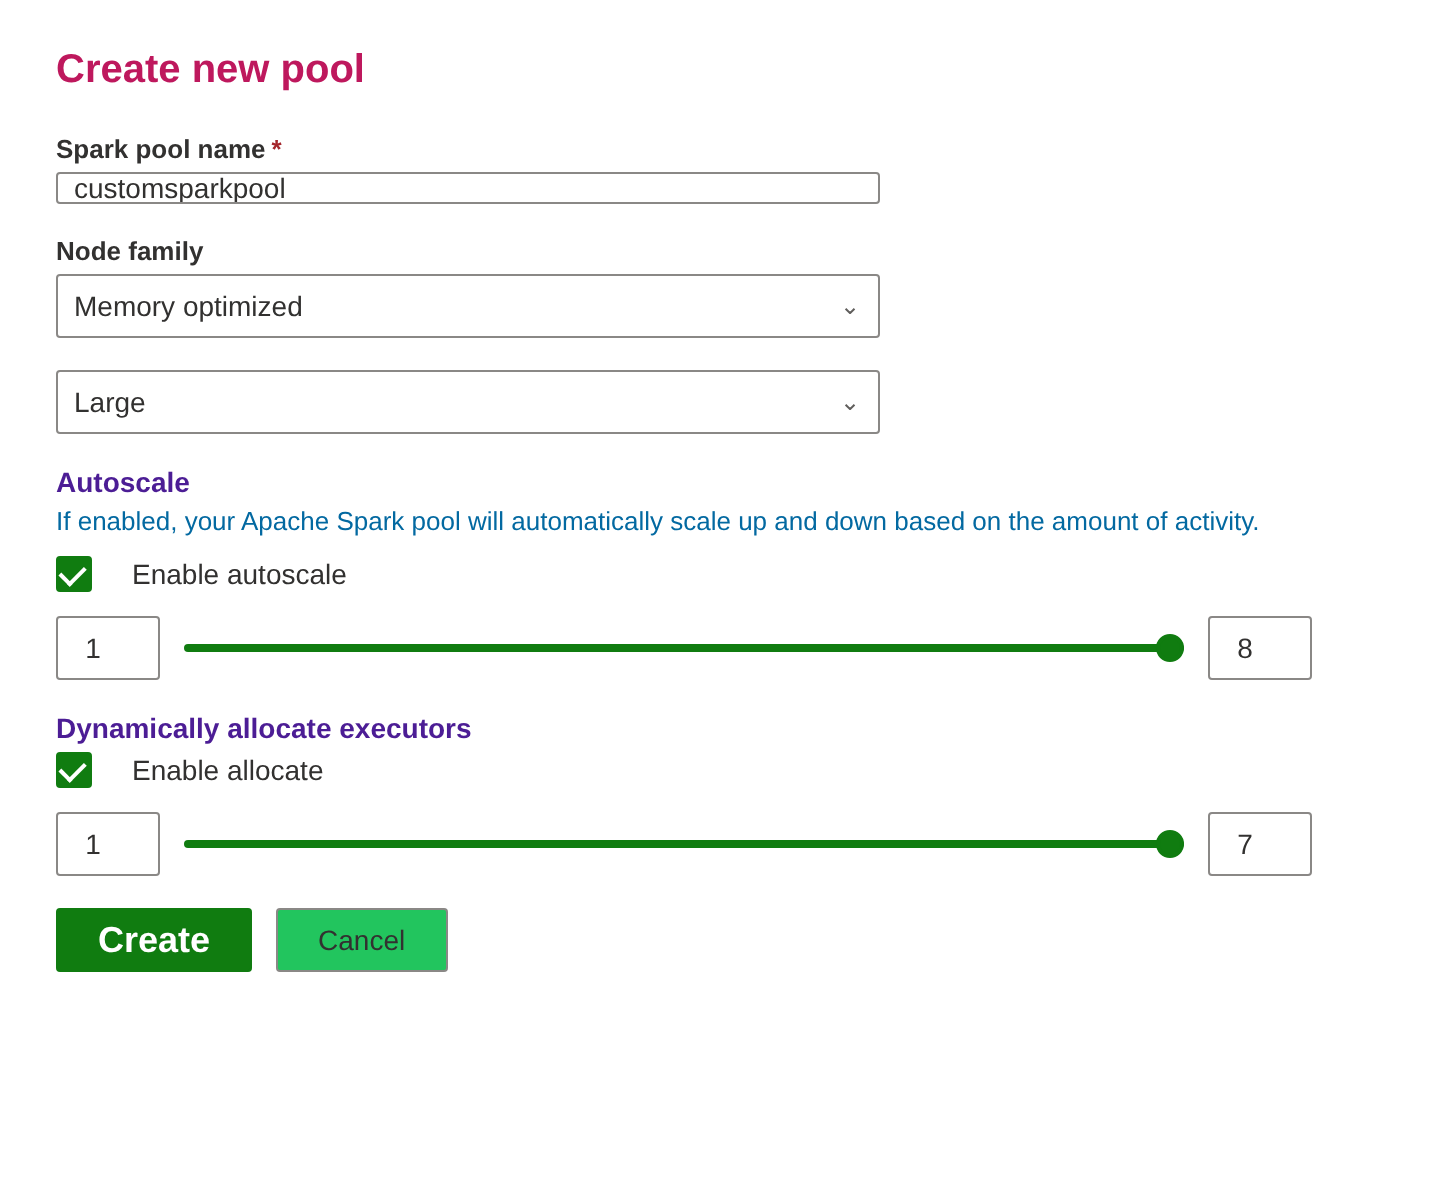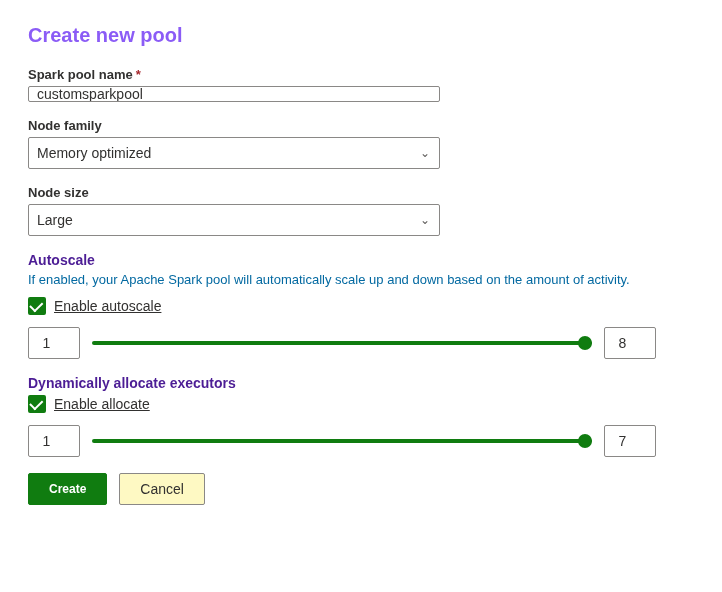--- a/index.html
+++ b/index.html
@@ -9,21 +9,21 @@
       background: #fff;
       color: #323130;
       padding: 24px 28px;
       width: 722px;
       min-height: 592px;
     }
 
     [data-name="page-title"] {
       font-size: 20px;
       font-weight: 600;
-      color: #8b5cf6;
+      color: #be185d;
       margin-bottom: 20px;
     }
 
     .field-group {
       margin-bottom: 16px;
     }
 
     .field-label {
       font-size: 13px;
       font-weight: 600;
@@ -92,23 +92,22 @@
     .section-description {
       font-size: 13px;
       color: #0369a1;
       margin-bottom: 10px;
       max-width: 650px;
     }
 
     .checkbox-row {
       display: flex;
       align-items: center;
-      gap: 8px;
+      gap: 20px;
       margin-bottom: 12px;
-      text-decoration: underline;
     }
 
     .checkbox-custom {
       width: 18px;
       height: 18px;
       background: #107c10;
       border: 2px solid #107c10;
       border-radius: 2px;
       display: flex;
       align-items: center;
@@ -196,30 +195,30 @@
       margin-top: 8px;
     }
 
     .btn-primary {
       height: 32px;
       padding: 0 20px;
       background: #107c10;
       color: #fff;
       border: 1px solid #107c10;
       border-radius: 2px;
-      font-size: 12px;
+      font-size: 18px;
       font-family: inherit;
       font-weight: 600;
       cursor: pointer;
     }
 
     .btn-secondary {
       height: 32px;
       padding: 0 20px;
-      background: #fef9c3;
+      background: #22c55e;
       color: #323130;
       border: 1px solid #8a8886;
       border-radius: 2px;
       font-size: 14px;
       font-family: inherit;
       cursor: pointer;
     }
   </style>
 </head>
 <body>
@@ -242,23 +241,20 @@
     <select class="select-input" data-name="node-family-select">
       <option>Memory optimized</option>
       <option>General purpose</option>
       <option>Compute optimized</option>
     </select>
     <span class="chevron-icon" data-name="node-family-chevron-icon">⌄</span>
   </div>
 </div>
 
 <div class="field-group" data-name="node-size-field">
-  <div class="field-label" data-name="node-size-label">
-    <span>Node size</span>
-  </div>
   <div class="select-wrapper" data-name="node-size-wrapper">
     <select class="select-input" data-name="node-size-select">
       <option>Small</option>
       <option>Medium</option>
       <option selected="">Large</option>
       <option>XLarge</option>
       <option>XXLarge</option>
     </select>
     <span class="chevron-icon" data-name="node-size-chevron-icon">⌄</span>
   </div>

